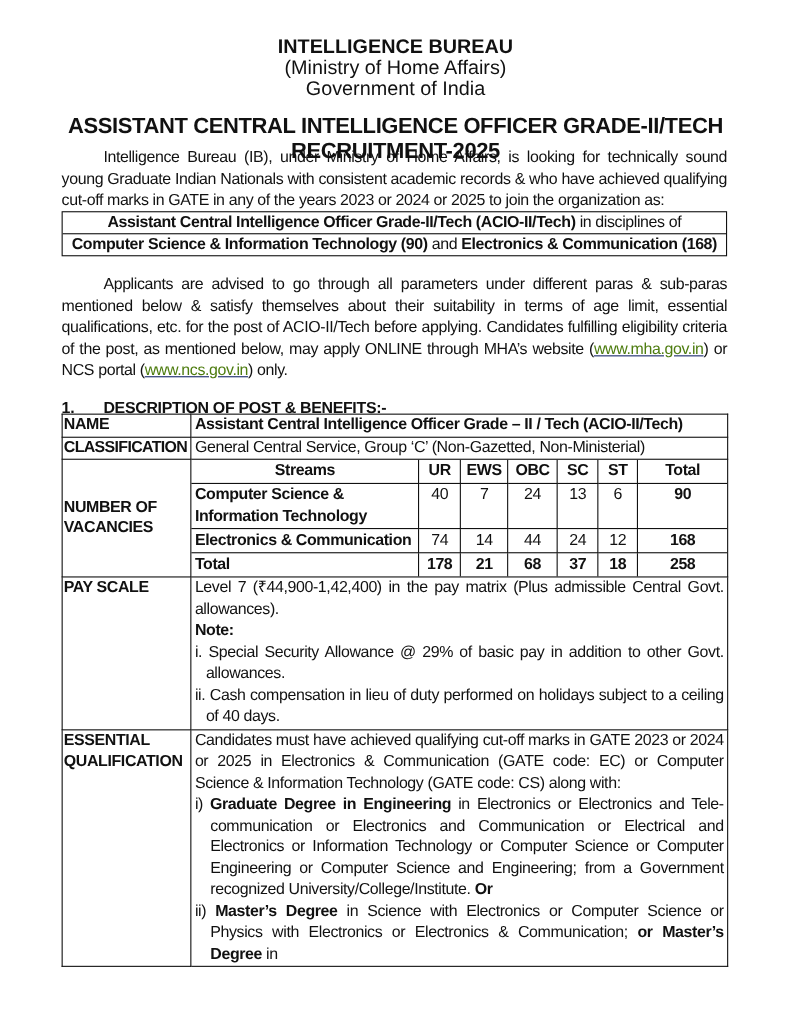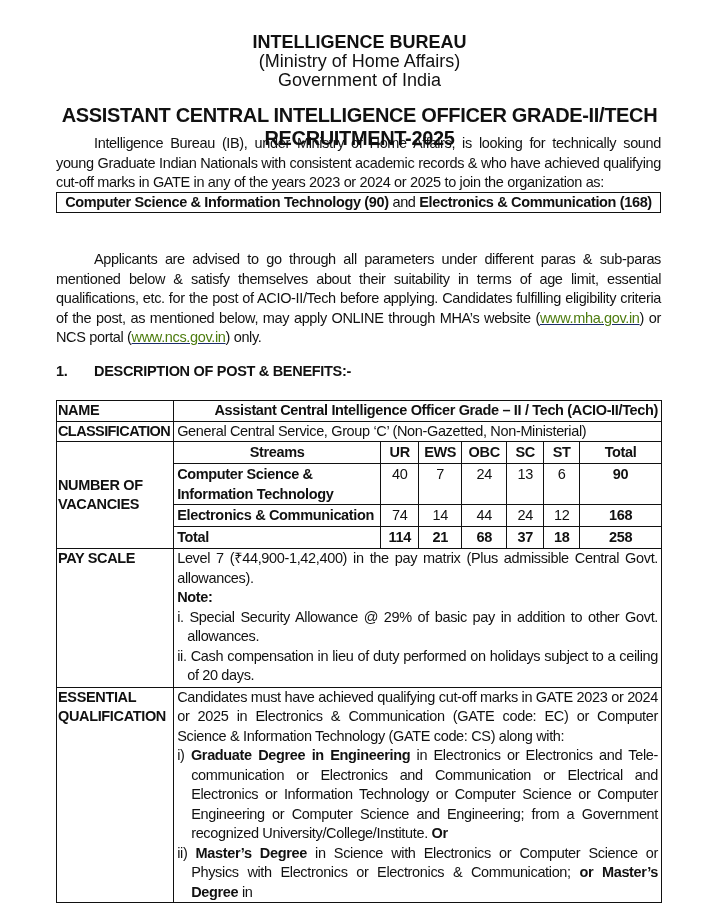--- a/index.html
+++ b/index.html
@@ -9,21 +9,21 @@
   .hdr { position: absolute; left: 0; width: 719px; text-align: center; font-size: 18px; }
   .b { font-weight: bold; }
   .para { position: absolute; left: 56px; width: 605px; font-size: 14.5px; line-height: 19.5px; text-align: justify; letter-spacing: -0.35px; }
   .box { position: absolute; left: 56px; width: 603px; border: 1.3px solid #111; font-size: 14.5px; letter-spacing: -0.35px; }
   .box .row { height: 19px; line-height: 19px; text-align: center; }
   .box .row + .row { border-top: 1.3px solid #111; }
   a.link { color: #4d7c0f; text-decoration: underline; text-decoration-color: #1a2a6c; }
   .sec { position: absolute; left: 56px; top: 363px; font-size: 14.5px; font-weight: bold; letter-spacing: -0.3px; }
   .sec .num { display: inline-block; width: 38px; }
 
-  table.main { position: absolute; left: 56px; top: 400px; width: 606px; border-collapse: collapse; font-size: 14.5px; letter-spacing: -0.35px; }
+  table.main { position: absolute; left: 56px; top: 376px; width: 606px; border-collapse: collapse; font-size: 14.5px; letter-spacing: -0.35px; }
   table.main > tbody > tr > td { border: 1.3px solid #111; vertical-align: top; padding: 0 3px; line-height: 19.5px; }
   td.lbl { width: 104px; font-weight: bold; padding-left: 1px !important; }
   td.lbl.mid { vertical-align: middle !important; }
   td.nopad { padding: 0 !important; }
   table.vac { width: 100%; border-collapse: collapse; }
   table.vac td { border: 1.3px solid #111; text-align: center; line-height: 21px; padding: 0 3px; vertical-align: top; }
   table.vac tr td:first-child { border-left: none; text-align: left; font-weight: bold; }
   table.vac tr td:last-child { border-right: none; }
   table.vac tr:first-child td { border-top: none; font-weight: bold; }
   table.vac tr:first-child td:first-child { text-align: center; }
@@ -39,32 +39,33 @@
 <body>
 
 <div class="hdr b" style="top:32px;">INTELLIGENCE BUREAU</div>
 <div class="hdr" style="top:51px;">(Ministry of Home Affairs)</div>
 <div class="hdr" style="top:70px;">Government of India</div>
 <div class="hdr b narrow" style="top:104px; font-size:20px;">ASSISTANT CENTRAL INTELLIGENCE OFFICER GRADE-II/TECH RECRUITMENT-2025</div>
 
 <div class="para" style="top:134px; text-indent:38px;">Intelligence Bureau (IB), under Ministry of Home Affairs, is looking for technically sound young Graduate Indian Nationals with consistent academic records &amp; who have achieved qualifying cut-off marks in GATE in any of the years 2023 or 2024 or 2025 to join the organization as:</div>
 
 <div class="box" style="top:192px;">
+  <div class="row"><span class="b">Assistant Central Intelligence Officer Grade-II/Tech (ACIO-II/Tech)</span><span> in disciplines of</span></div>
   <div class="row"><span class="b">Computer Science &amp; Information Technology (90)</span><span> and </span><span class="b">Electronics &amp; Communication (168)</span></div>
 </div>
 
 <div class="para" style="top:250px; text-indent:38px;"><span>Applicants are advised to go through all parameters under different paras &amp; sub-paras mentioned below &amp; satisfy themselves about their suitability in terms of age limit, essential qualifications, etc. for the post of ACIO-II/Tech before applying. Candidates fulfilling eligibility criteria of the post, as mentioned below, may apply ONLINE through MHA’s website (</span><a class="link" href="#">www.mha.gov.in</a><span>) or NCS portal (</span><a class="link" href="#">www.ncs.gov.in</a><span>) only.</span></div>
 
 <div class="sec"><span class="num">1.</span><span>DESCRIPTION OF POST &amp; BENEFITS:-</span></div>
 
 <table class="main">
   <tbody>
     <tr>
       <td class="lbl">NAME</td>
-      <td style="text-align:right; font-weight:bold;">Assistant Central Intelligence Officer Grade – II / Tech (ACIO-II/Tech)</td>
+      <td style="text-align:left; font-weight:bold;">Assistant Central Intelligence Officer Grade – II / Tech (ACIO-II/Tech)</td>
     </tr>
     <tr>
       <td class="lbl" style="letter-spacing:-0.6px;">CLASSIFICATION</td>
       <td>General Central Service, Group ‘C’ (Non-Gazetted, Non-Ministerial)</td>
     </tr>
     <tr>
       <td class="lbl mid">NUMBER OF VACANCIES</td>
       <td class="nopad">
         <table class="vac">
           <tbody>
@@ -90,38 +91,38 @@
             <td style="white-space:nowrap;margin-top:34px;">Electronics &amp; Communication</td>
             <td>74</td>
             <td>14</td>
             <td>44</td>
             <td>24</td>
             <td>12</td>
             <td class="total-col">168</td>
           </tr>
           <tr class="tot">
             <td>Total</td>
-            <td>114</td>
+            <td>178</td>
             <td>21</td>
             <td>68</td>
             <td>37</td>
             <td>18</td>
             <td>258</td>
           </tr>
         </tbody>
           </table>
       </td>
     </tr>
     <tr>
       <td class="lbl">PAY SCALE</td>
       <td style="padding-bottom:1px;">
         <div class="just">Level 7 (₹44,900-1,42,400) in the pay matrix (Plus admissible Central Govt. allowances).</div>
         <div class="b">Note:</div>
         <div class="note-item">i. Special Security Allowance @ 29% of basic pay in addition to other Govt. allowances.</div>
-        <div class="note-item">ii. Cash compensation in lieu of duty performed on holidays subject to a ceiling of 20 days.</div>
+        <div class="note-item">ii. Cash compensation in lieu of duty performed on holidays subject to a ceiling of 40 days.</div>
       </td>
     </tr>
     <tr>
       <td class="lbl" style="height:200px;">ESSENTIAL QUALIFICATION</td>
       <td>
         <div class="just">Candidates must have achieved qualifying cut-off marks in GATE 2023 or 2024 or 2025 in Electronics &amp; Communication (GATE code: EC) or Computer Science &amp; Information Technology (GATE code: CS) along with:</div>
         <div class="q-item"><span>i) </span><span class="b">Graduate Degree in Engineering</span><span> in Electronics or Electronics and Tele-communication or Electronics and Communication or Electrical and Electronics or Information Technology or Computer Science or Computer Engineering or Computer Science and Engineering; from a Government recognized University/College/Institute.  </span><span class="b">Or</span></div>
         <div class="q-item"><span>ii) </span><span class="b">Master’s Degree</span><span> in Science with Electronics or Computer Science or Physics with Electronics or Electronics &amp; Communication; </span><span class="b">or Master’s Degree</span><span> in</span></div>
       </td>
     </tr>

